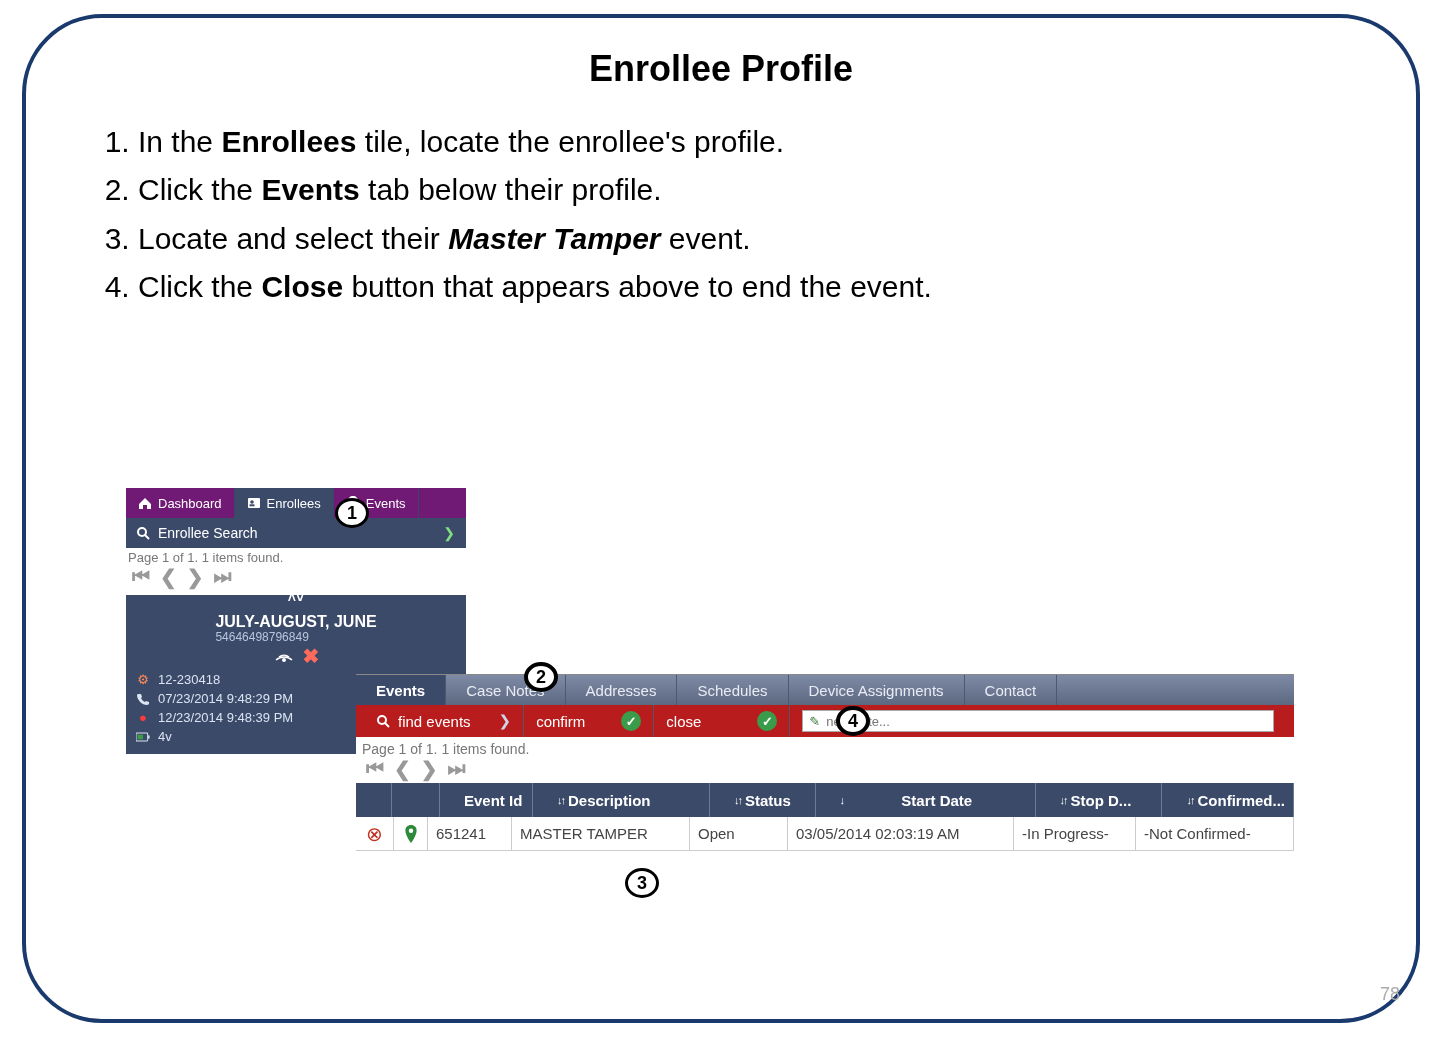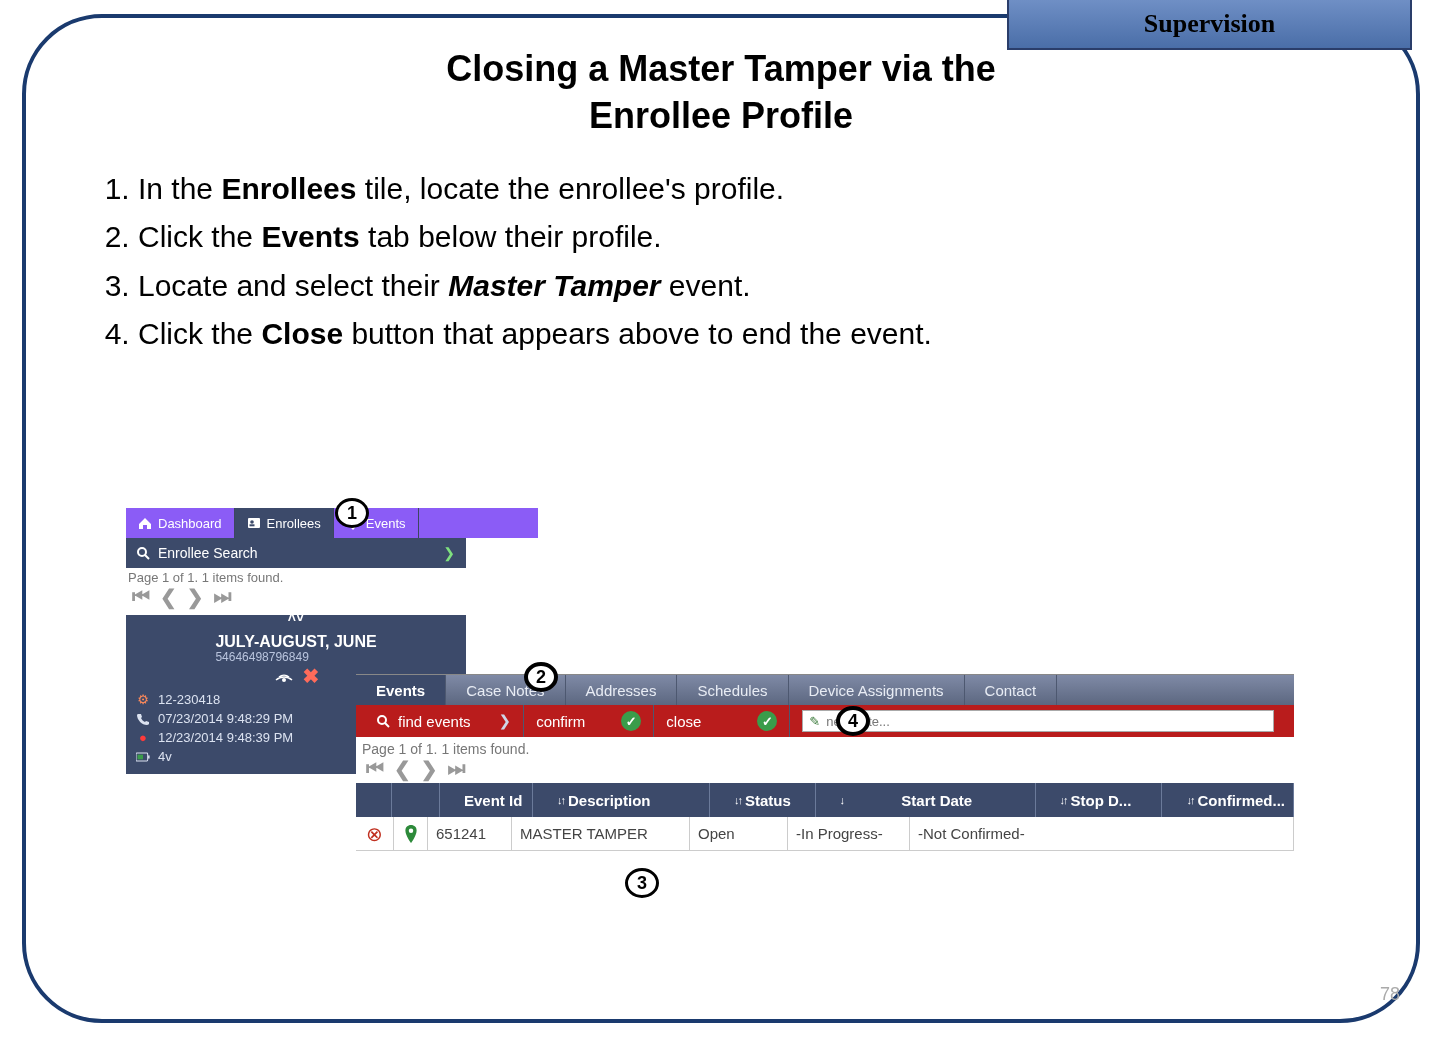--- a/index.html
+++ b/index.html
@@ -74,24 +74,23 @@
   .screenshot {
     position: absolute;
     top: 470px;
     left: 100px;
     width: 1166px;
     height: 420px;
   }
   
   .app-tabs {
     display: flex;
-    background: #8b5cf6;
+    background: #701a75;
     height: 30px;
-    width: 412px;
-    margin-top: 20px;
+    width: 340px;
   }
   .app-tab {
     display: flex; align-items: center; gap: 6px;
     padding: 0 12px;
     color: #fff; font-size: 13px;
     border-right: 1px solid #3c4660;
   }
   .app-tab.active { background: #3c4a6a; }
   .subtab-row {
     background: #5c6c8c;
@@ -231,28 +230,24 @@
   .c2 { top: 662px; left: 524px; border-width: 4px; }
   .c3 { top: 868px; left: 625px; }
   .c4 { top: 706px; left: 836px; border-width: 4px; }
   svg { display: block; }
 </style>
 </head>
 <body>
 
 <div class="slide">
 
-  <div class="header-tab">
-    <span>Supervision</span>
-  </div>
 
   <div class="frame">
 
     <div class="title">
-      <div>Closing a Master Tamper via the</div>
       <div>Enrollee Profile</div>
     </div>
 
 
     <ol class="steps">
       <li>
         <span>In the </span><span class="bold">Enrollees</span><span> tile, locate the enrollee's profile.</span>
       </li>
       <li>
         <span>Click the </span><span class="bold">Events</span><span> tab below their profile.</span>
@@ -460,20 +455,21 @@
           <div class="td col-icon" style="color:#c03020;font-size:20px;">⊗</div>
           <div class="td col-icon2">
             <svg width="14" height="18" viewBox="0 0 12 16">
                 <path fill="#2d8a3a" d="M6 0C3 0 1 2 1 5c0 4 5 11 5 11s5-7 5-11C11 2 9 0 6 0z"></path>
                 <circle cx="6" cy="5" r="2" fill="#fff"></circle>
               </svg>
           </div>
           <div class="td col-eid">651241</div>
           <div class="td col-desc">MASTER TAMPER</div>
           <div class="td col-stat">Open</div>
+          <div class="td col-date">03/05/2014 02:03:19 AM</div>
           <div class="td col-stop">-In Progress-</div>
           <div class="td col-conf">-Not Confirmed-</div>
         </div>
       </div>
     </div>
   </div>
 
   <div class="callout c1">
       <span>1</span>
     </div>

